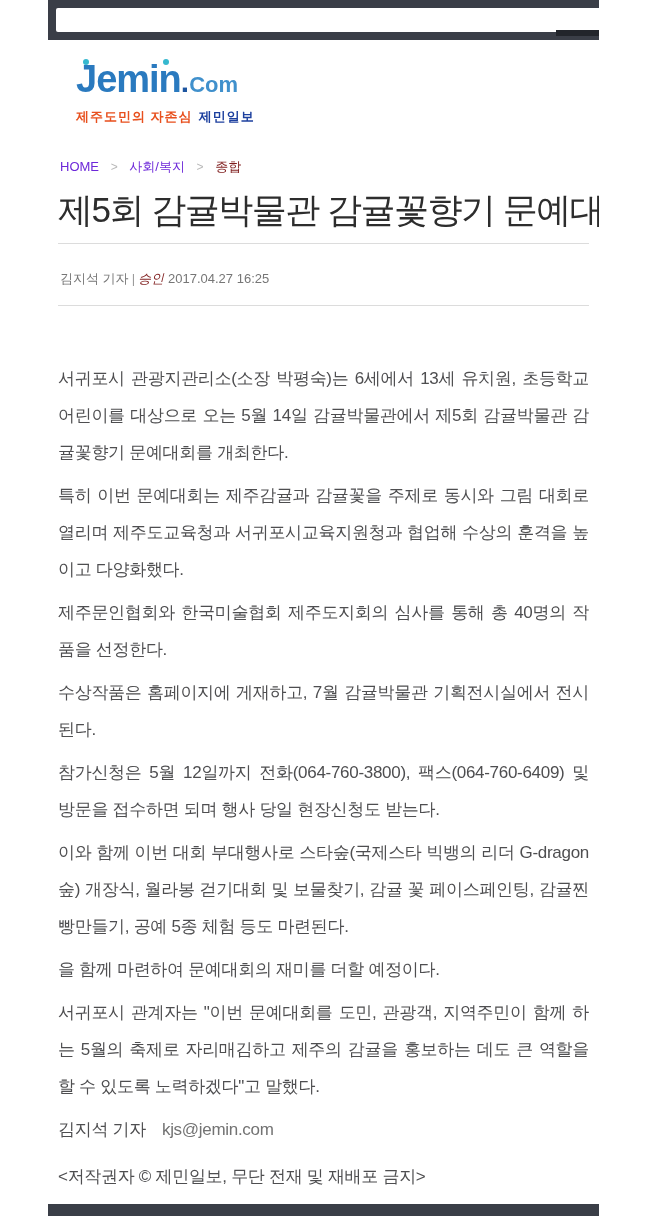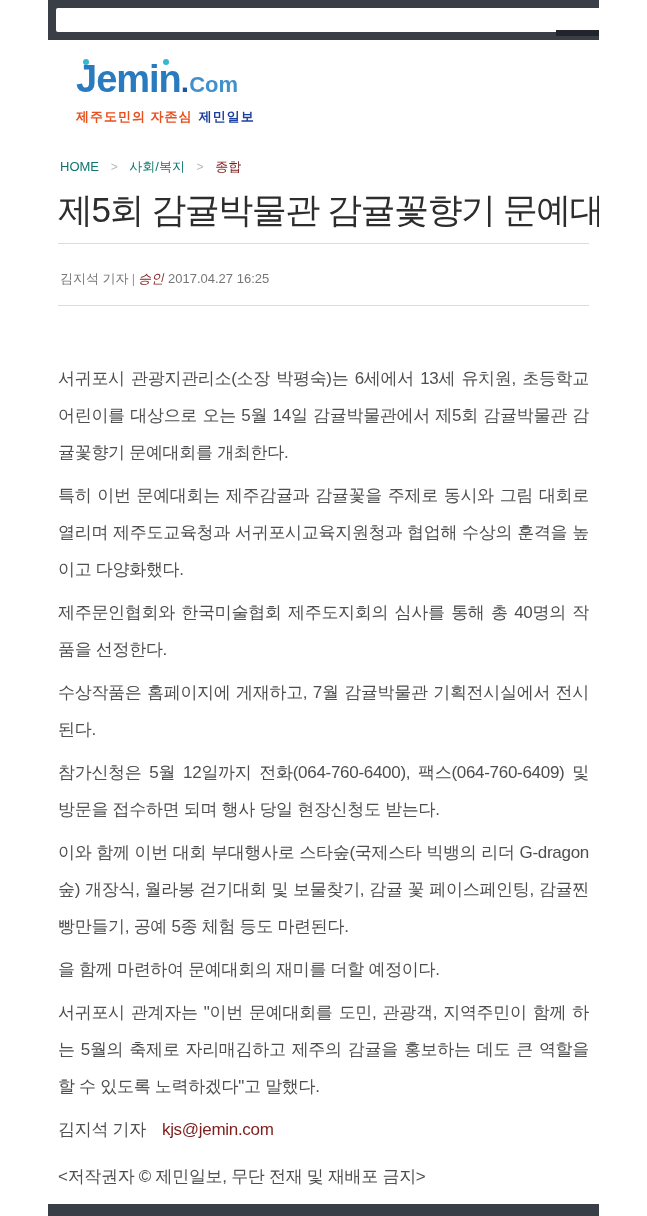--- a/index.html
+++ b/index.html
@@ -39,21 +39,21 @@
   .logo-suffix { font-size: 22px; font-weight: bold; color: #4090cc; }
   .logo-cdot { position: absolute; width: 6px; height: 6px; border-radius: 50%; background: #35b8cf; top: 0px; }
   .logo-cdot.dj { left: 7px; }
   .logo-cdot.di { left: 87px; }
   .logo-tagline { font-size: 13px; font-weight: bold; letter-spacing: 1px; margin-left: 0; margin-top: 1px; }
   .tag-red { color: #e8501e; }
   .tag-blue { color: #1c3f9e; margin-left: 6px; }
 
   
   .breadcrumb { margin: 32px 0 0 12px; font-size: 13px; color: #9a9a9a; line-height: 18px; }
-  .crumb { color: #0f766e; cursor: pointer; }
+  .crumb { color: #6d28d9; cursor: pointer; }
   .crumb-sep { color: #b9b9b9; margin: 0 8px; font-size: 12px; }
   .crumb-current { color: #7f1d1d; }
 
   
   .article-title {
     margin: 8px 10px 0 10px;
     font-size: 35px;
     line-height: 52px;
     letter-spacing: -1.5px;
     color: #2d2d2d;
@@ -71,21 +71,21 @@
   .article-body { padding-top: 54px; }
   .article-body p {
     margin: 0 10px 6px 10px;
     font-size: 17px;
     line-height: 37px;
     color: #4e4e50;
     letter-spacing: -0.3px;
     text-align: justify;
   }
   .reporter-line { text-align: left !important; }
-  .reporter-line .email { margin-left: 16px; color: #7f1d1d; cursor: pointer; }
+  .reporter-line .email { margin-left: 16px; color: #737373; cursor: pointer; }
   .copyright-line { margin-top: 10px !important; text-align: center; }
 
   
   .bottom-bar {
     position: absolute;
     left: 0; bottom: 0;
     width: 100%; height: 12px;
     background: #3a3e47;
   }
 </style>
@@ -125,21 +125,21 @@
   <div class="byline">
     <span>김지석 기자</span><span class="sep">|</span><span class="approved">승인</span><span>2017.04.27 16:25</span>
   </div>
   <hr class="rule rule-2">
 
   <div class="article-body">
     <p>서귀포시 관광지관리소(소장 박평숙)는 6세에서 13세 유치원, 초등학교 어린이를 대상으로 오는 5월 14일 감귤박물관에서 제5회 감귤박물관 감귤꽃향기 문예대회를 개최한다.</p>
     <p>특히 이번 문예대회는 제주감귤과 감귤꽃을 주제로 동시와 그림 대회로 열리며 제주도교육청과 서귀포시교육지원청과 협업해 수상의 훈격을 높이고 다양화했다.</p>
     <p>제주문인협회와 한국미술협회 제주도지회의 심사를 통해 총 40명의 작품을 선정한다.</p>
     <p>수상작품은 홈페이지에 게재하고, 7월 감귤박물관 기획전시실에서 전시된다.</p>
-    <p>참가신청은 5월 12일까지 전화(064-760-6400), 팩스(064-760-6409) 및 방문을 접수하면 되며 행사 당일 현장신청도 받는다.</p>
+    <p>참가신청은 5월 12일까지 전화(064-760-3800), 팩스(064-760-6409) 및 방문을 접수하면 되며 행사 당일 현장신청도 받는다.</p>
     <p>이와 함께 이번 대회 부대행사로 스타숲(국제스타 빅뱅의 리더 G-dragon숲) 개장식, 월라봉 걷기대회 및 보물찾기, 감귤 꽃 페이스페인팅, 감귤찐빵만들기, 공예 5종 체험 등도 마련된다.</p>
     <p>을 함께 마련하여 문예대회의 재미를 더할 예정이다.</p>
     <p>서귀포시 관계자는 "이번 문예대회를 도민, 관광객, 지역주민이 함께 하는 5월의 축제로 자리매김하고 제주의 감귤을 홍보하는 데도 큰 역할을 할 수 있도록 노력하겠다"고 말했다.</p>
     <p class="reporter-line">
       <span>김지석 기자</span><span class="email">kjs@jemin.com</span>
     </p>
     <p class="copyright-line">&lt;저작권자 © 제민일보, 무단 전재 및 재배포 금지&gt;</p>
   </div>
 
   <div class="bottom-bar"></div>

